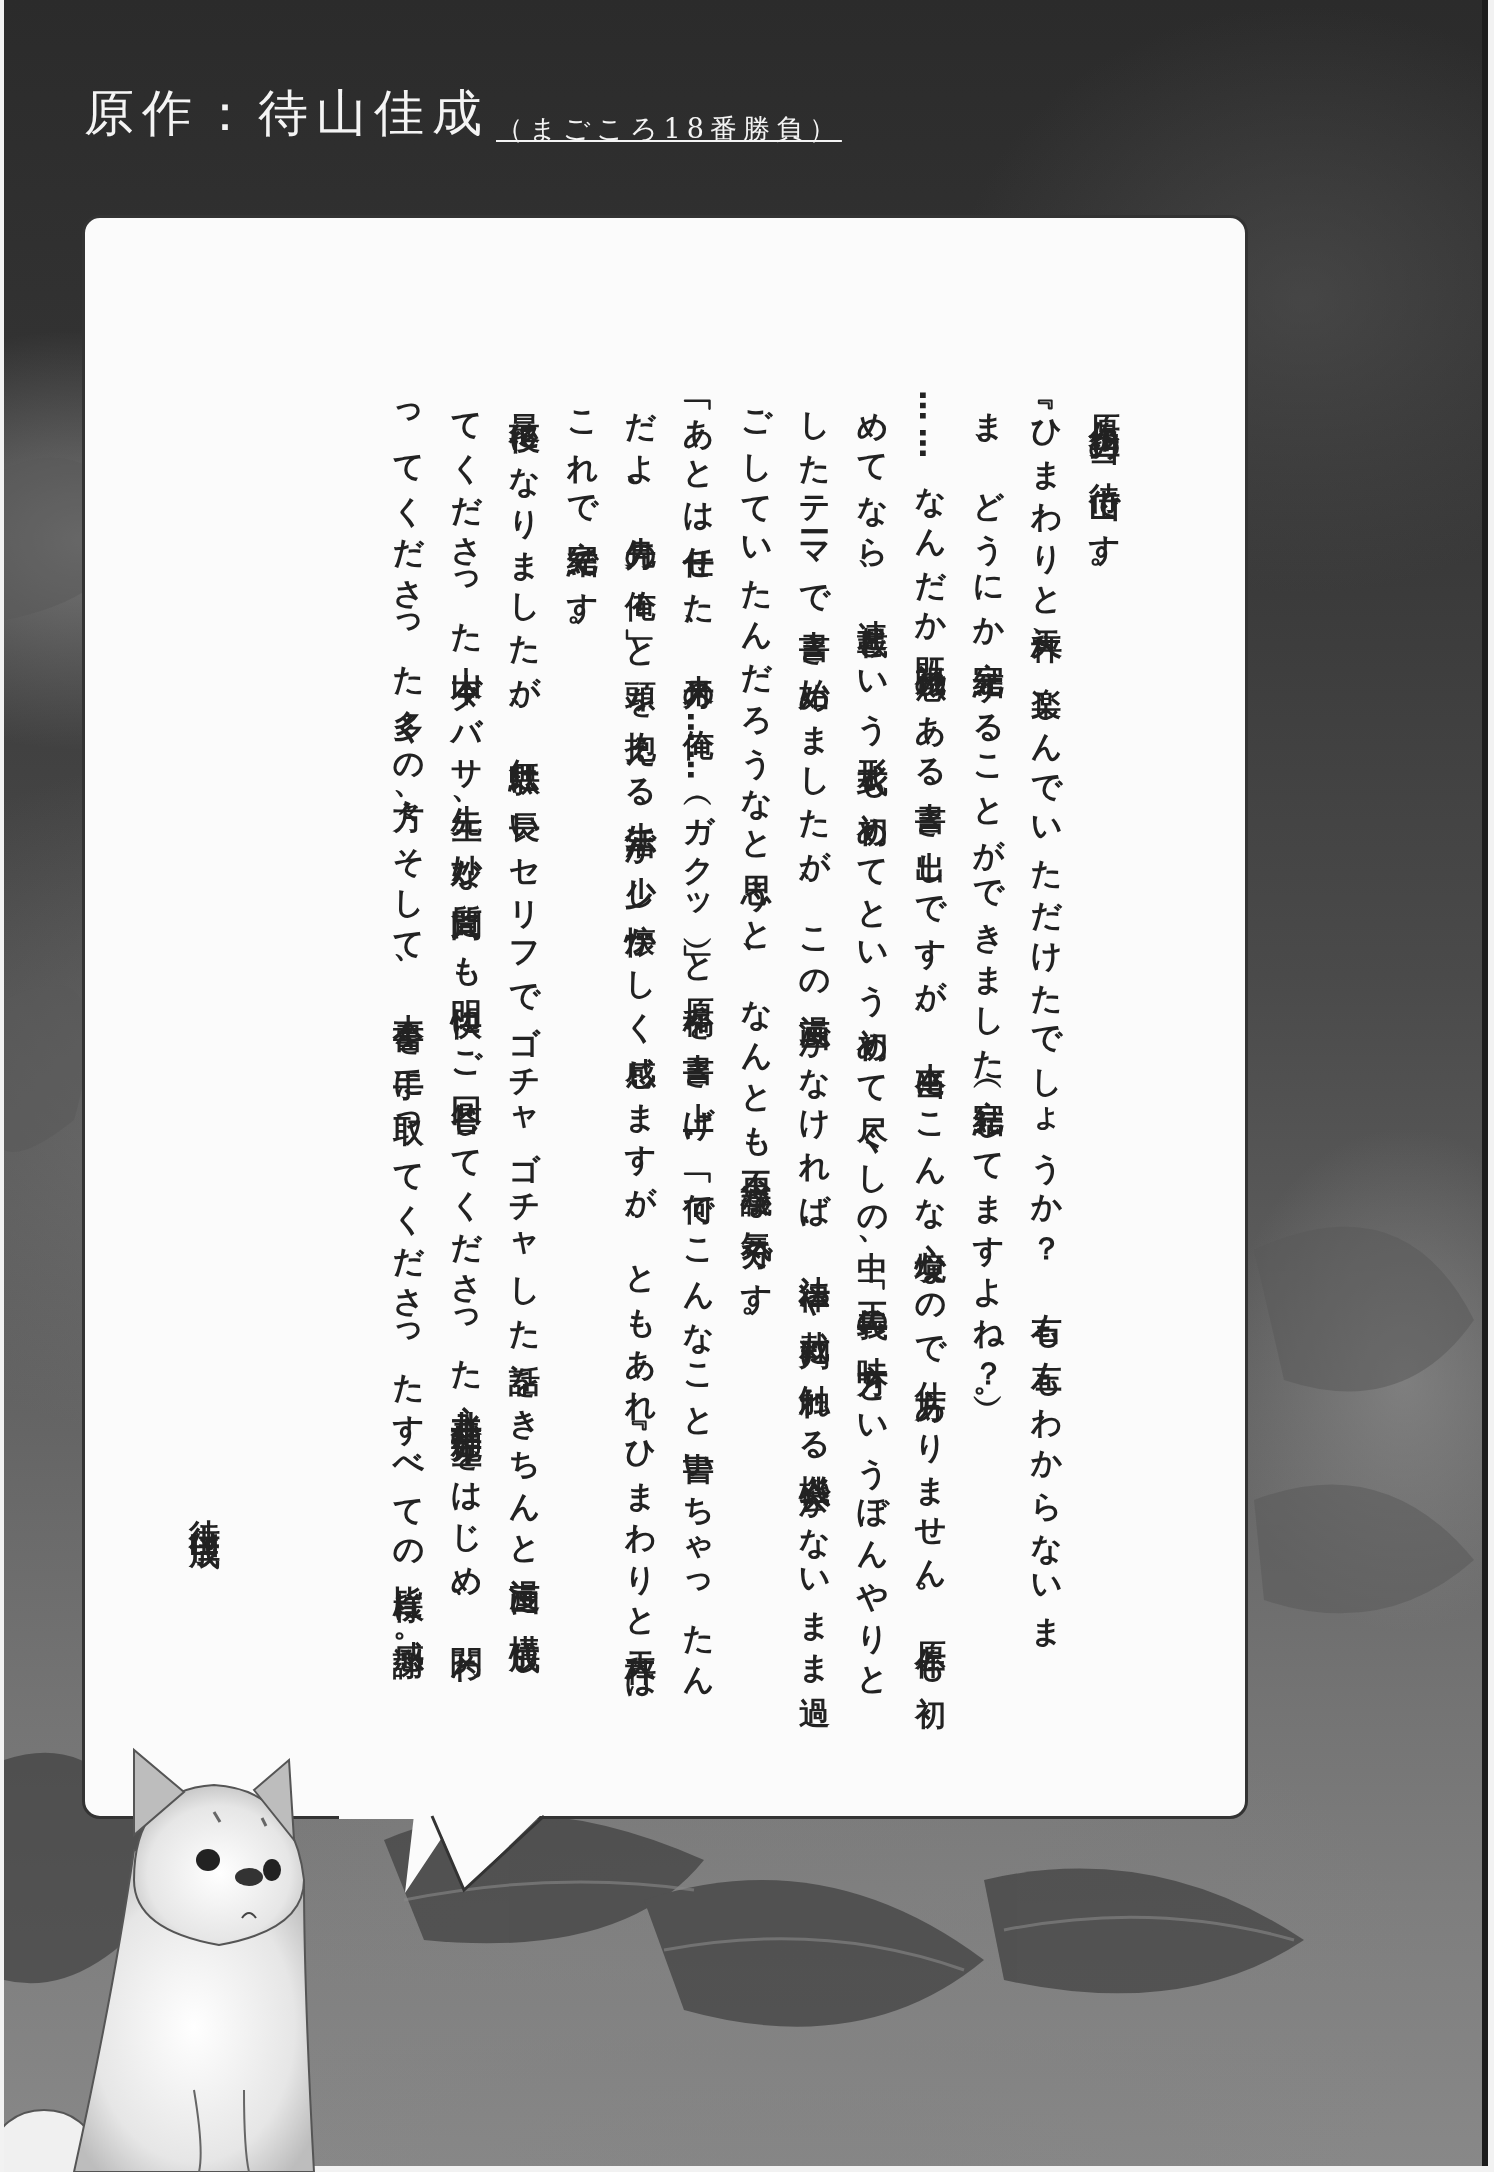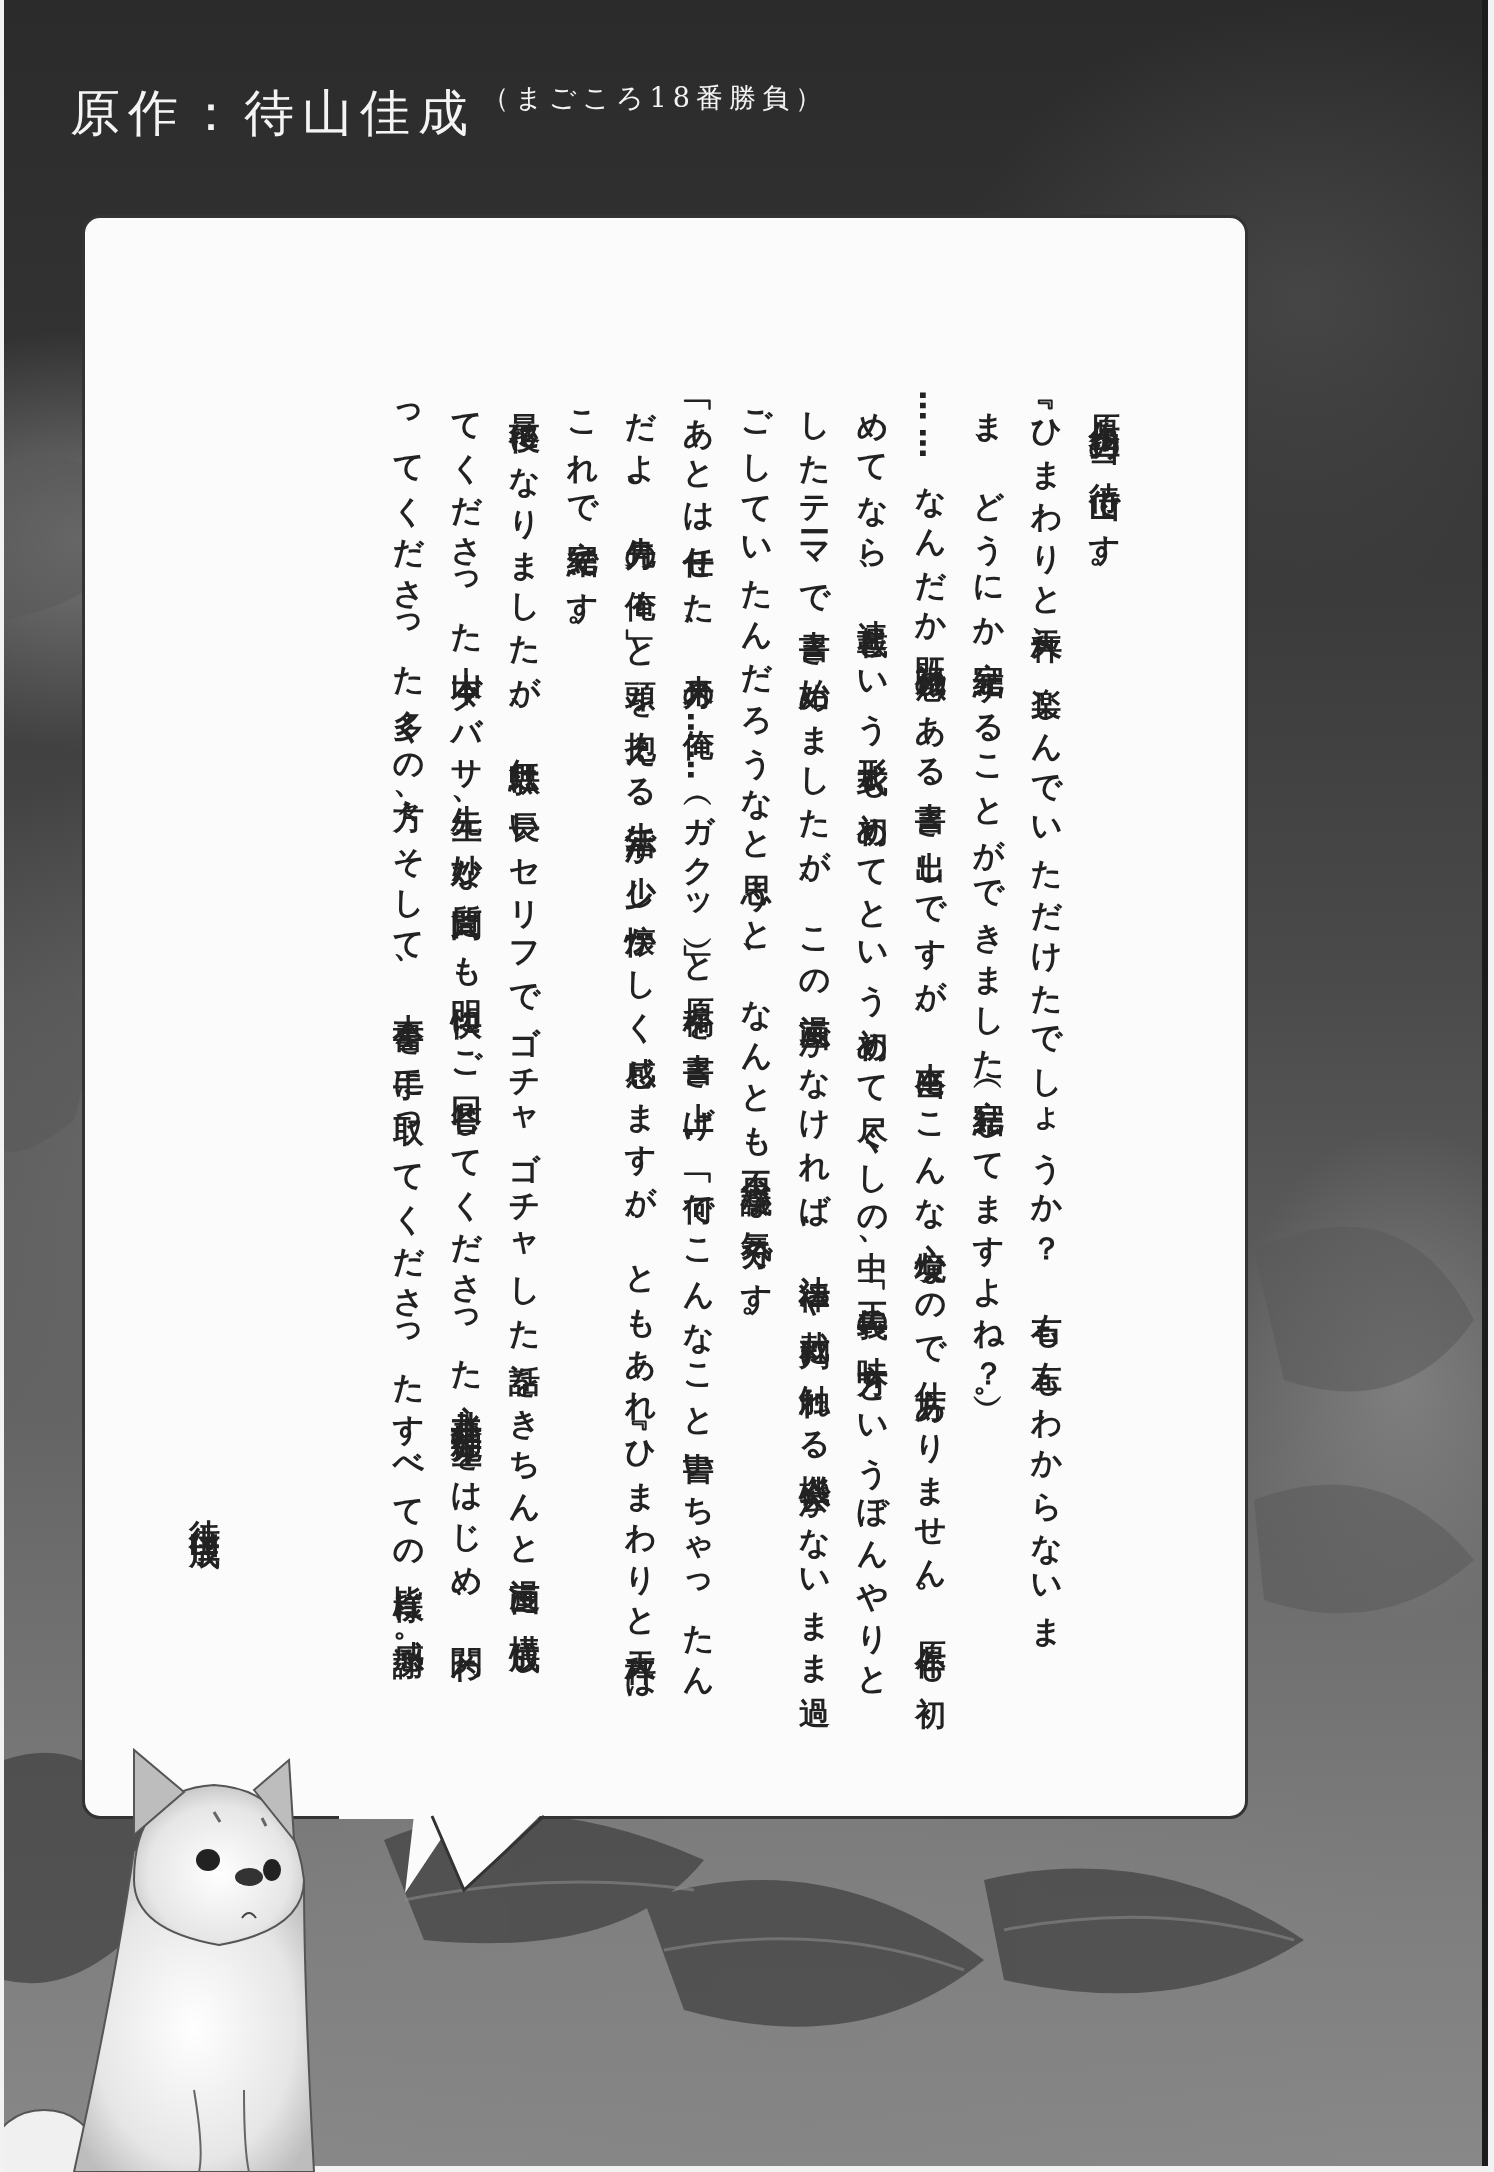--- a/index.html
+++ b/index.html
@@ -13,26 +13,26 @@
       background:
         radial-gradient(ellipse 420px 300px at 80px 540px, rgba(170,170,170,0.55), transparent 70%),
         radial-gradient(ellipse 260px 360px at 1400px 1380px, rgba(150,150,150,0.55), transparent 70%),
         radial-gradient(ellipse 500px 420px at 1300px 300px, rgba(90,90,90,0.5), transparent 70%),
         radial-gradient(ellipse 700px 500px at 250px 1100px, rgba(140,140,140,0.45), transparent 70%),
         radial-gradient(ellipse 900px 500px at 800px 2000px, rgba(130,130,130,0.6), transparent 70%),
         linear-gradient(180deg, #2b2b2b 0%, #333 18%, #4a4a4a 45%, #6a6a6a 70%, #7e7e7e 88%, #888 100%);
       border-right: 6px solid #1c1c1c;
     }
     .title {
-      position: absolute; left: 66px; top: 80px;
+      position: absolute; left: 80px; top: 80px;
       color: #f4f4f4; font-family: "DejaVu Serif", serif;
       font-size: 50px; letter-spacing: 8px; white-space: nowrap;
-      display: flex; align-items: flex-start;
+      display: flex; align-items: flex-end;
     }
-    .title .small { font-size: 27px; letter-spacing: 6px; margin: 0 6px; }
+    .title .small { font-size: 27px; letter-spacing: 6px; margin: 0 6px; text-decoration: underline; }
     .title .kana { letter-spacing: 30px; }
 
     
     .bubble {
       position: absolute; left: 78px; top: 215px; width: 1166px; height: 1604px;
       background: #fbfbfb; border: 3px solid #333; border-radius: 18px;
       box-sizing: border-box;
     }
     .tail {
       position: absolute; left: 335px; top: 1815px; width: 200px; height: 80px;

